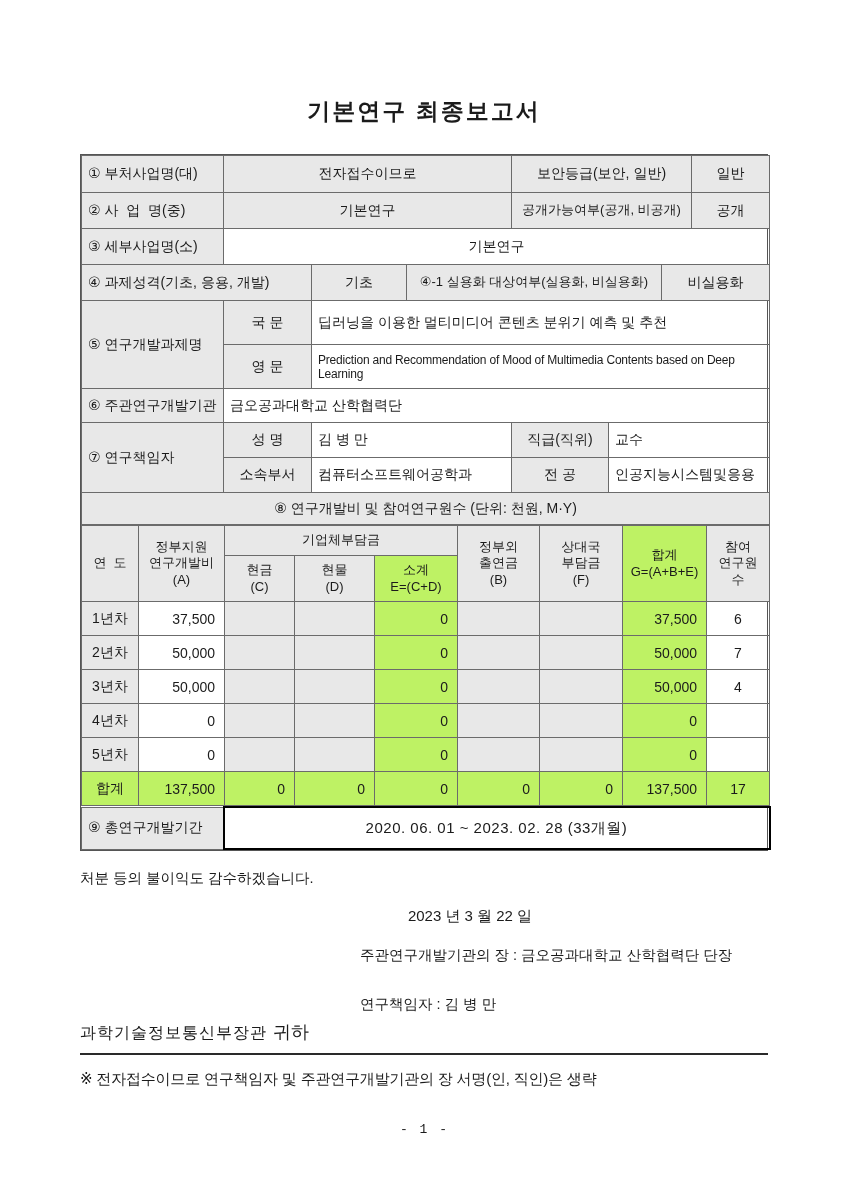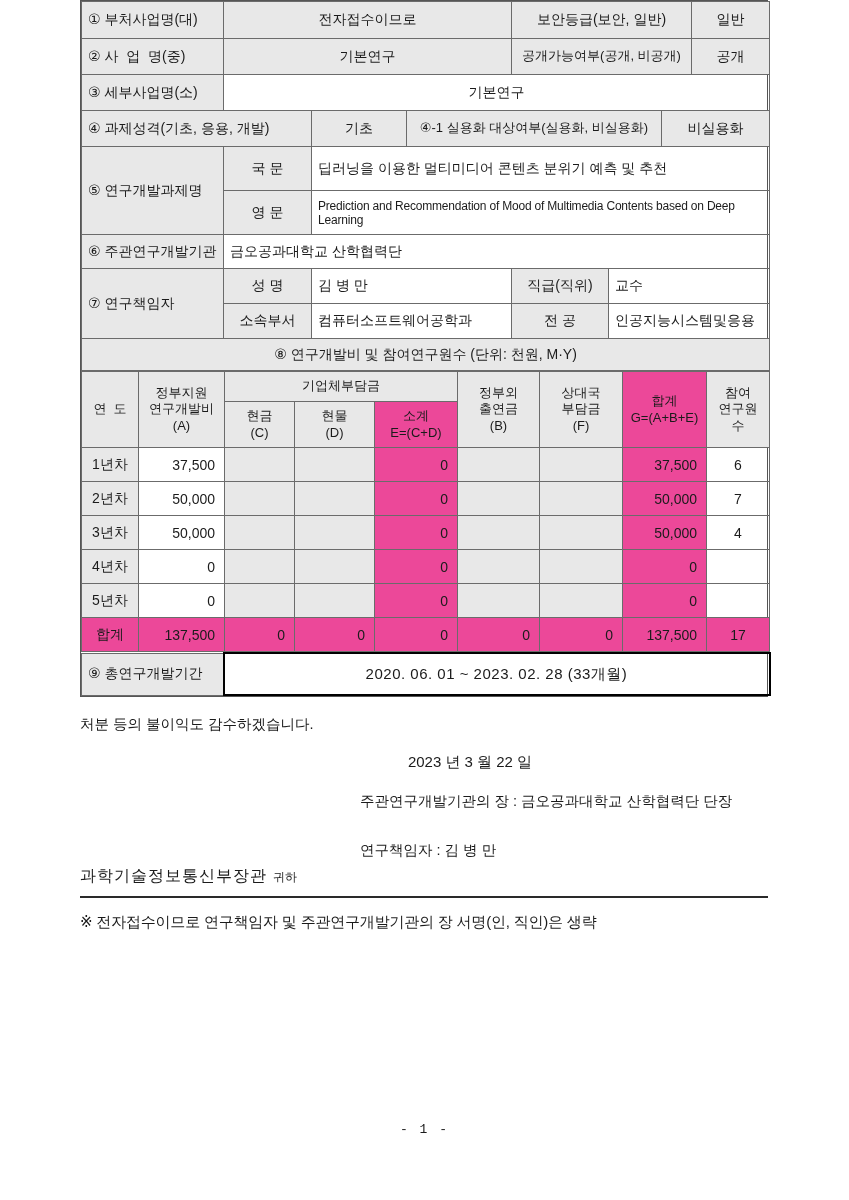--- a/index.html
+++ b/index.html
@@ -17,57 +17,58 @@
     text-align:center; font-size:23px; font-weight:bold; letter-spacing:2px;
   }
 
   .doc-tables { border:1px solid #555; width:688px; }
   table { border-collapse:collapse; table-layout:fixed; width:688px; }
   td {
     border:1px solid #6b6b6b; font-size:14px; padding:2px 6px;
     vertical-align:middle; white-space:pre-wrap; overflow:hidden;
   }
   .gray   { background:#e8e8e8; }
-  .orange { background:#ec4899; }
+  .orange { background:#bef264; }
   .center { text-align:center; }
   .right  { text-align:right; padding-right:9px; }
   .small  { font-size:13px; line-height:1.25; }
   .eng    { font-size:12px; letter-spacing:-0.2px; }
   .thick  { border:2px solid #000; }
   .band   { font-size:14px; }
 
   .statement { margin-top:16px; font-size:14.5px; line-height:1.55; }
   .statement .l1 { display:block; text-align:justify; text-align-last:justify; }
   .statement .l2 { display:block; }
 
   .date-line { margin-top:18px; text-align:center; padding-left:92px; font-size:15px; }
   .sig { margin-left:280px; font-size:14.5px; }
   .sig-pi  { margin-top:30px; }
   .sig-org { margin-top:20px; }
 
   .recipient-block {
     margin-top:6px; border-bottom:2px solid #2a2a2a; padding-bottom:9px;
   }
   .recipient-main { font-size:16px; letter-spacing:1px; }
-  .recipient-suffix { font-size:12px; margin-left:6px;font-family:Liberation Mono, monospace; }
+  .recipient-suffix { font-size:18px; margin-left:6px;font-family:Liberation Mono, monospace; }
 
   .note { margin-top:15px; font-size:15px; letter-spacing:-0.2px; }
 
   .page-footer {
     position:absolute; top:1122px; left:0; width:849px;
     text-align:center; font-size:13px; letter-spacing:2px;
     font-family:"Liberation Mono","DejaVu Sans Mono",monospace;
   }
 </style>
 </head>
 <body>
 
 <div class="page">
   <div class="content">
 
+    <div class="doc-title">기본연구 최종보고서</div>
 
     <div class="doc-tables">
 
       <table>
         <colgroup>
           <col style="width:142px">
             <col style="width:88px">
             <col style="width:95px">
             <col style="width:105px">
           <col style="width:97px">

